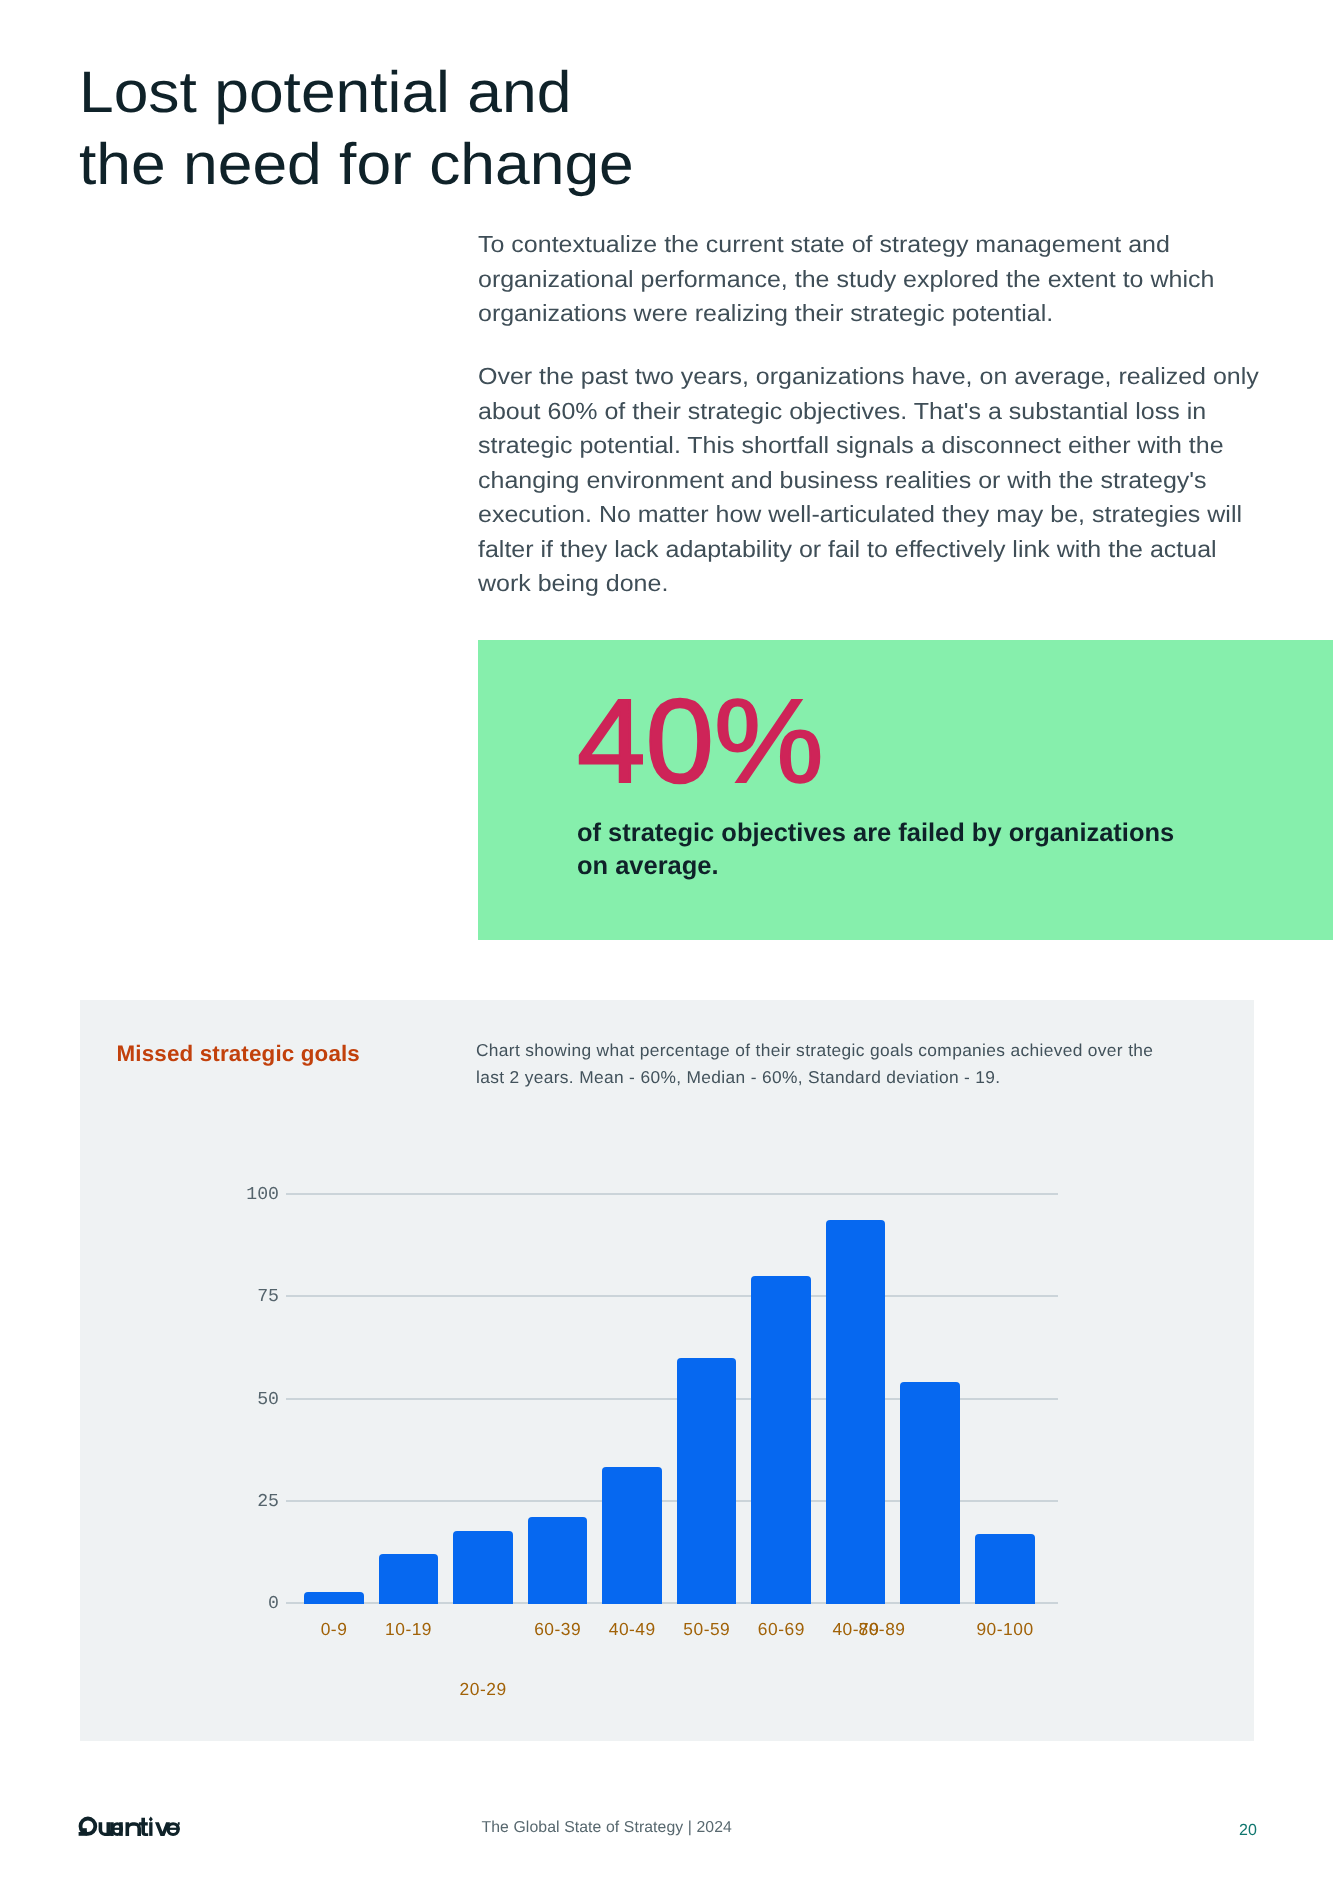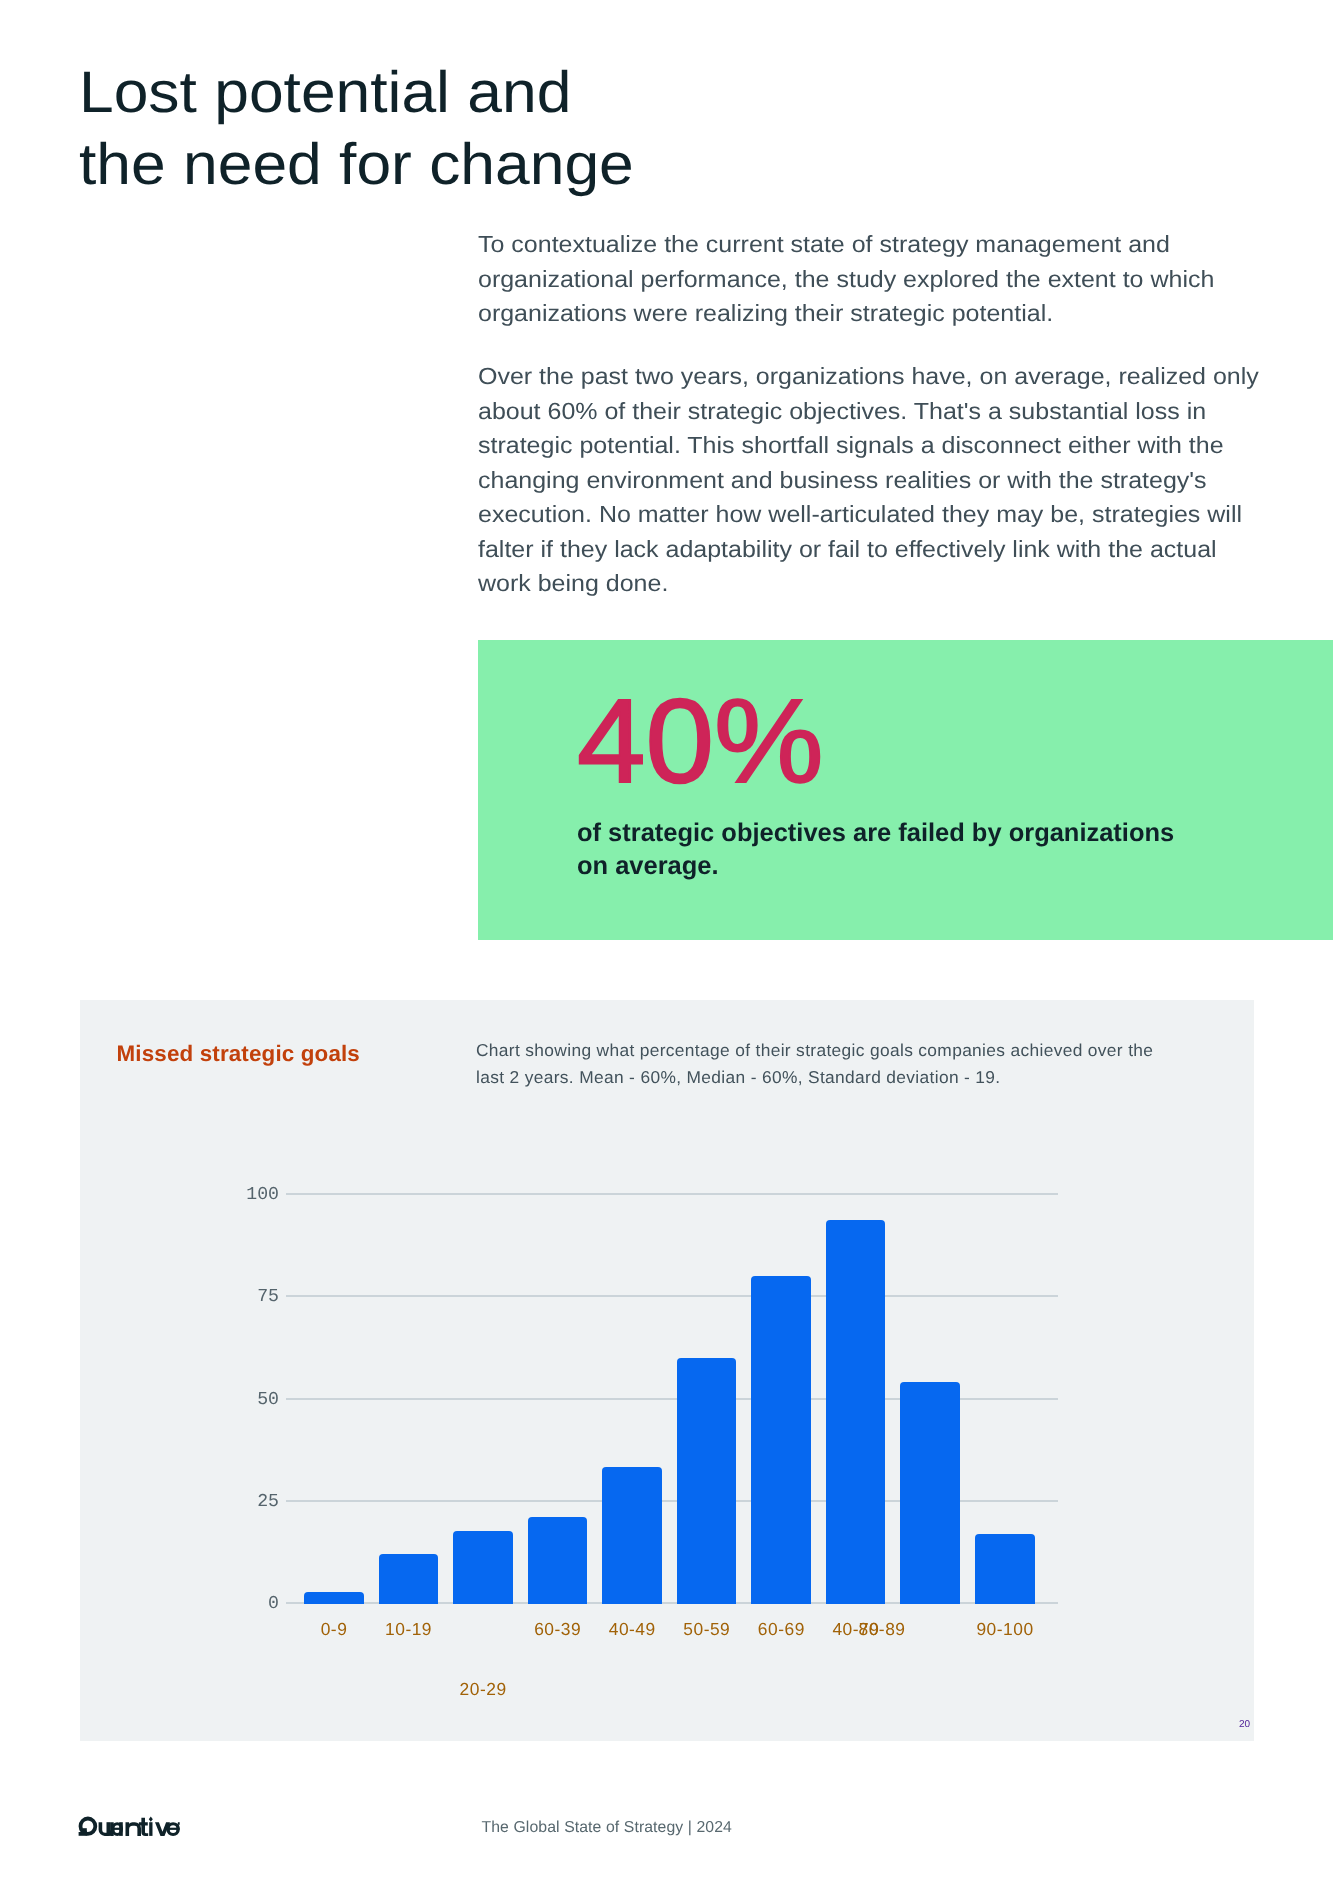--- a/index.html
+++ b/index.html
@@ -40,22 +40,22 @@
   .gridline{position:absolute;height:2px;background:#CBD4D9;}
   .axislabel{position:absolute;font-size:18.2px;color:#55646C;text-align:right;font-family:Liberation Mono, monospace;}
   .bar{position:absolute;background:#0668F0;border-radius:4px 4px 0 0;}
   .catlabel{position:absolute;font-size:17.4px;line-height:22px;color:#a16207;text-align:center;letter-spacing:0.5px;text-indent:0.5px;}
 
   
   .footer-logo{position:absolute;left:78px;top:1816px;}
   .logosvg{display:block;}
   .footer-center{position:absolute;left:480px;top:1819px;width:252px;text-align:right;font-size:15.8px;
     line-height:18px;color:#58686F;letter-spacing:0.09px;white-space:nowrap;}
-  .footer-page{position:absolute;left:1239px;top:1718px;font-size:10px;line-height:14px;
-    color:#4c1d95;letter-spacing:0px;}
+  .footer-page{position:absolute;left:1239px;top:1824px;font-size:16px;line-height:14px;
+    color:#0f766e;letter-spacing:0px;}
 </style>
 </head>
 <body>
 
 <div class="page">
 
   <div class="title">
     <span class="ln">Lost potential and</span>
     <span class="ln">the need for change</span>
   </div>

